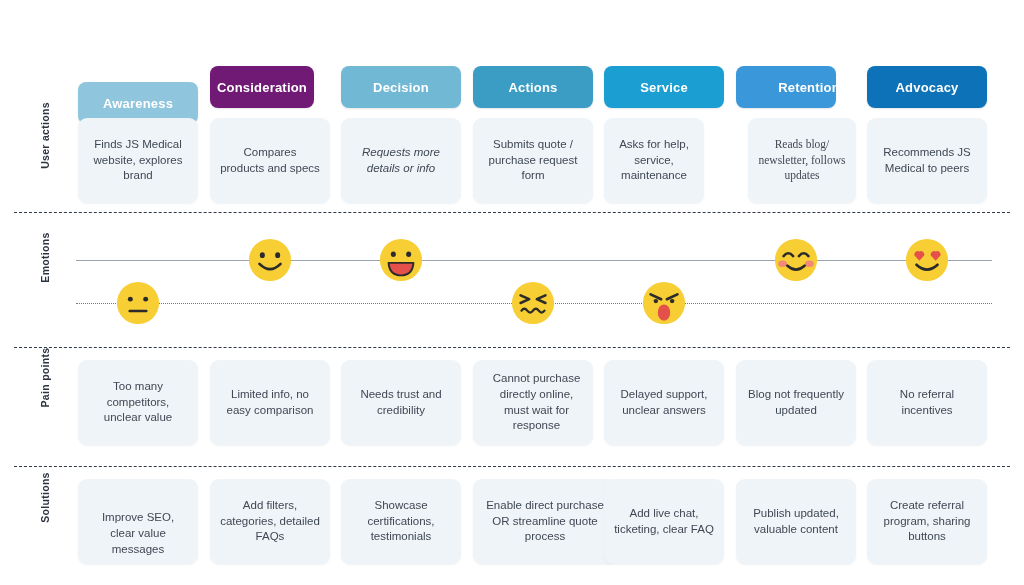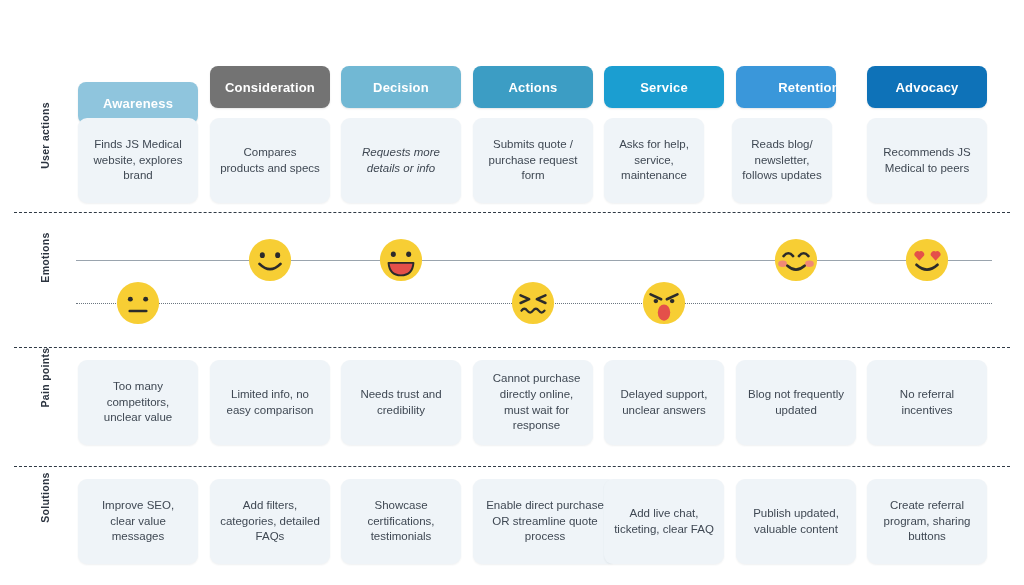--- a/index.html
+++ b/index.html
@@ -98,21 +98,21 @@
 </style>
 </head>
 <body>
 
 <div id="map">
 
   <div id="stage-header-row">
       <div class="stage-chip abs" style="left: 78px; top: 66px; width: 120px; background: rgb(143, 197, 221); margin-top: 16px;">
         <span>Awareness</span>
       </div>
-      <div class="stage-chip abs" style="left: 210px; top: 66px; width: 120px; background: #737373;">
+      <div class="stage-chip abs" style="left: 210px; top: 66px; width: 104px; background: #701a75;">
         <span>Consideration</span>
       </div>
       <div class="stage-chip abs" style="left: 341px; top: 66px; width: 120px; background: rgb(113, 184, 212);">
         <span>Decision</span>
       </div>
       <div class="stage-chip abs" style="left: 473px; top: 66px; width: 120px; background: rgb(60, 157, 196);">
         <span>Actions</span>
       </div>
       <div class="stage-chip abs" style="left: 604px; top: 66px; width: 120px; background: rgb(27, 158, 209);">
         <span>Service</span>
@@ -141,21 +141,21 @@
       </div>
       <div class="card abs" style="left: 341px; top: 118px; width: 120px; height: 85px; font-style: italic;">
         <span>Requests more details or info</span>
       </div>
       <div class="card abs" style="left: 473px; top: 118px; width: 120px; height: 85px;">
         <span>Submits quote / purchase request form</span>
       </div>
       <div class="card abs" style="left: 604px; top: 118px; width: 100px; height: 85px;">
         <span>Asks for help, service, maintenance</span>
       </div>
-      <div class="card abs" style="left: 732px; top: 118px; width: 100px; height: 85px;">
+      <div class="card abs" style="left: 748px; top: 118px; width: 108px; height: 85px; font-family: Liberation Serif, serif;">
         <span>Reads blog/ newsletter, follows updates</span>
       </div>
       <div class="card abs" style="left: 867px; top: 118px; width: 120px; height: 85px;">
         <span>Recommends JS Medical to peers</span>
       </div>
     </div>
 
   <div class="divider" style="top:212px"></div>
   <div class="divider" style="top:347px"></div>
   <div class="divider" style="top:466px"></div>
@@ -244,21 +244,21 @@
       </div>
       <div class="card abs" style="left: 736px; top: 360px; width: 120px; height: 85px;">
         <span>Blog not frequently updated</span>
       </div>
       <div class="card abs" style="left: 867px; top: 360px; width: 120px; height: 85px;">
         <span>No referral incentives</span>
       </div>
     </div>
 
   <div id="solutions-row">
-      <div class="card abs" style="left: 78px; top: 479px; width: 120px; height: 85px;">
+      <div class="card abs" style="left: 78px; top: 479px; width: 120px; height: 85px; align-items: flex-end;">
         <span>Improve SEO, clear value messages</span>
       </div>
       <div class="card abs" style="left: 210px; top: 479px; width: 120px; height: 85px;">
         <span>Add filters, categories, detailed FAQs</span>
       </div>
       <div class="card abs" style="left: 341px; top: 479px; width: 120px; height: 85px;">
         <span>Showcase certifications, testimonials</span>
       </div>
       <div class="card abs" style="left: 473px; top: 479px; width: 144px; height: 85px;">
         <span>Enable direct purchase OR streamline quote process</span>

